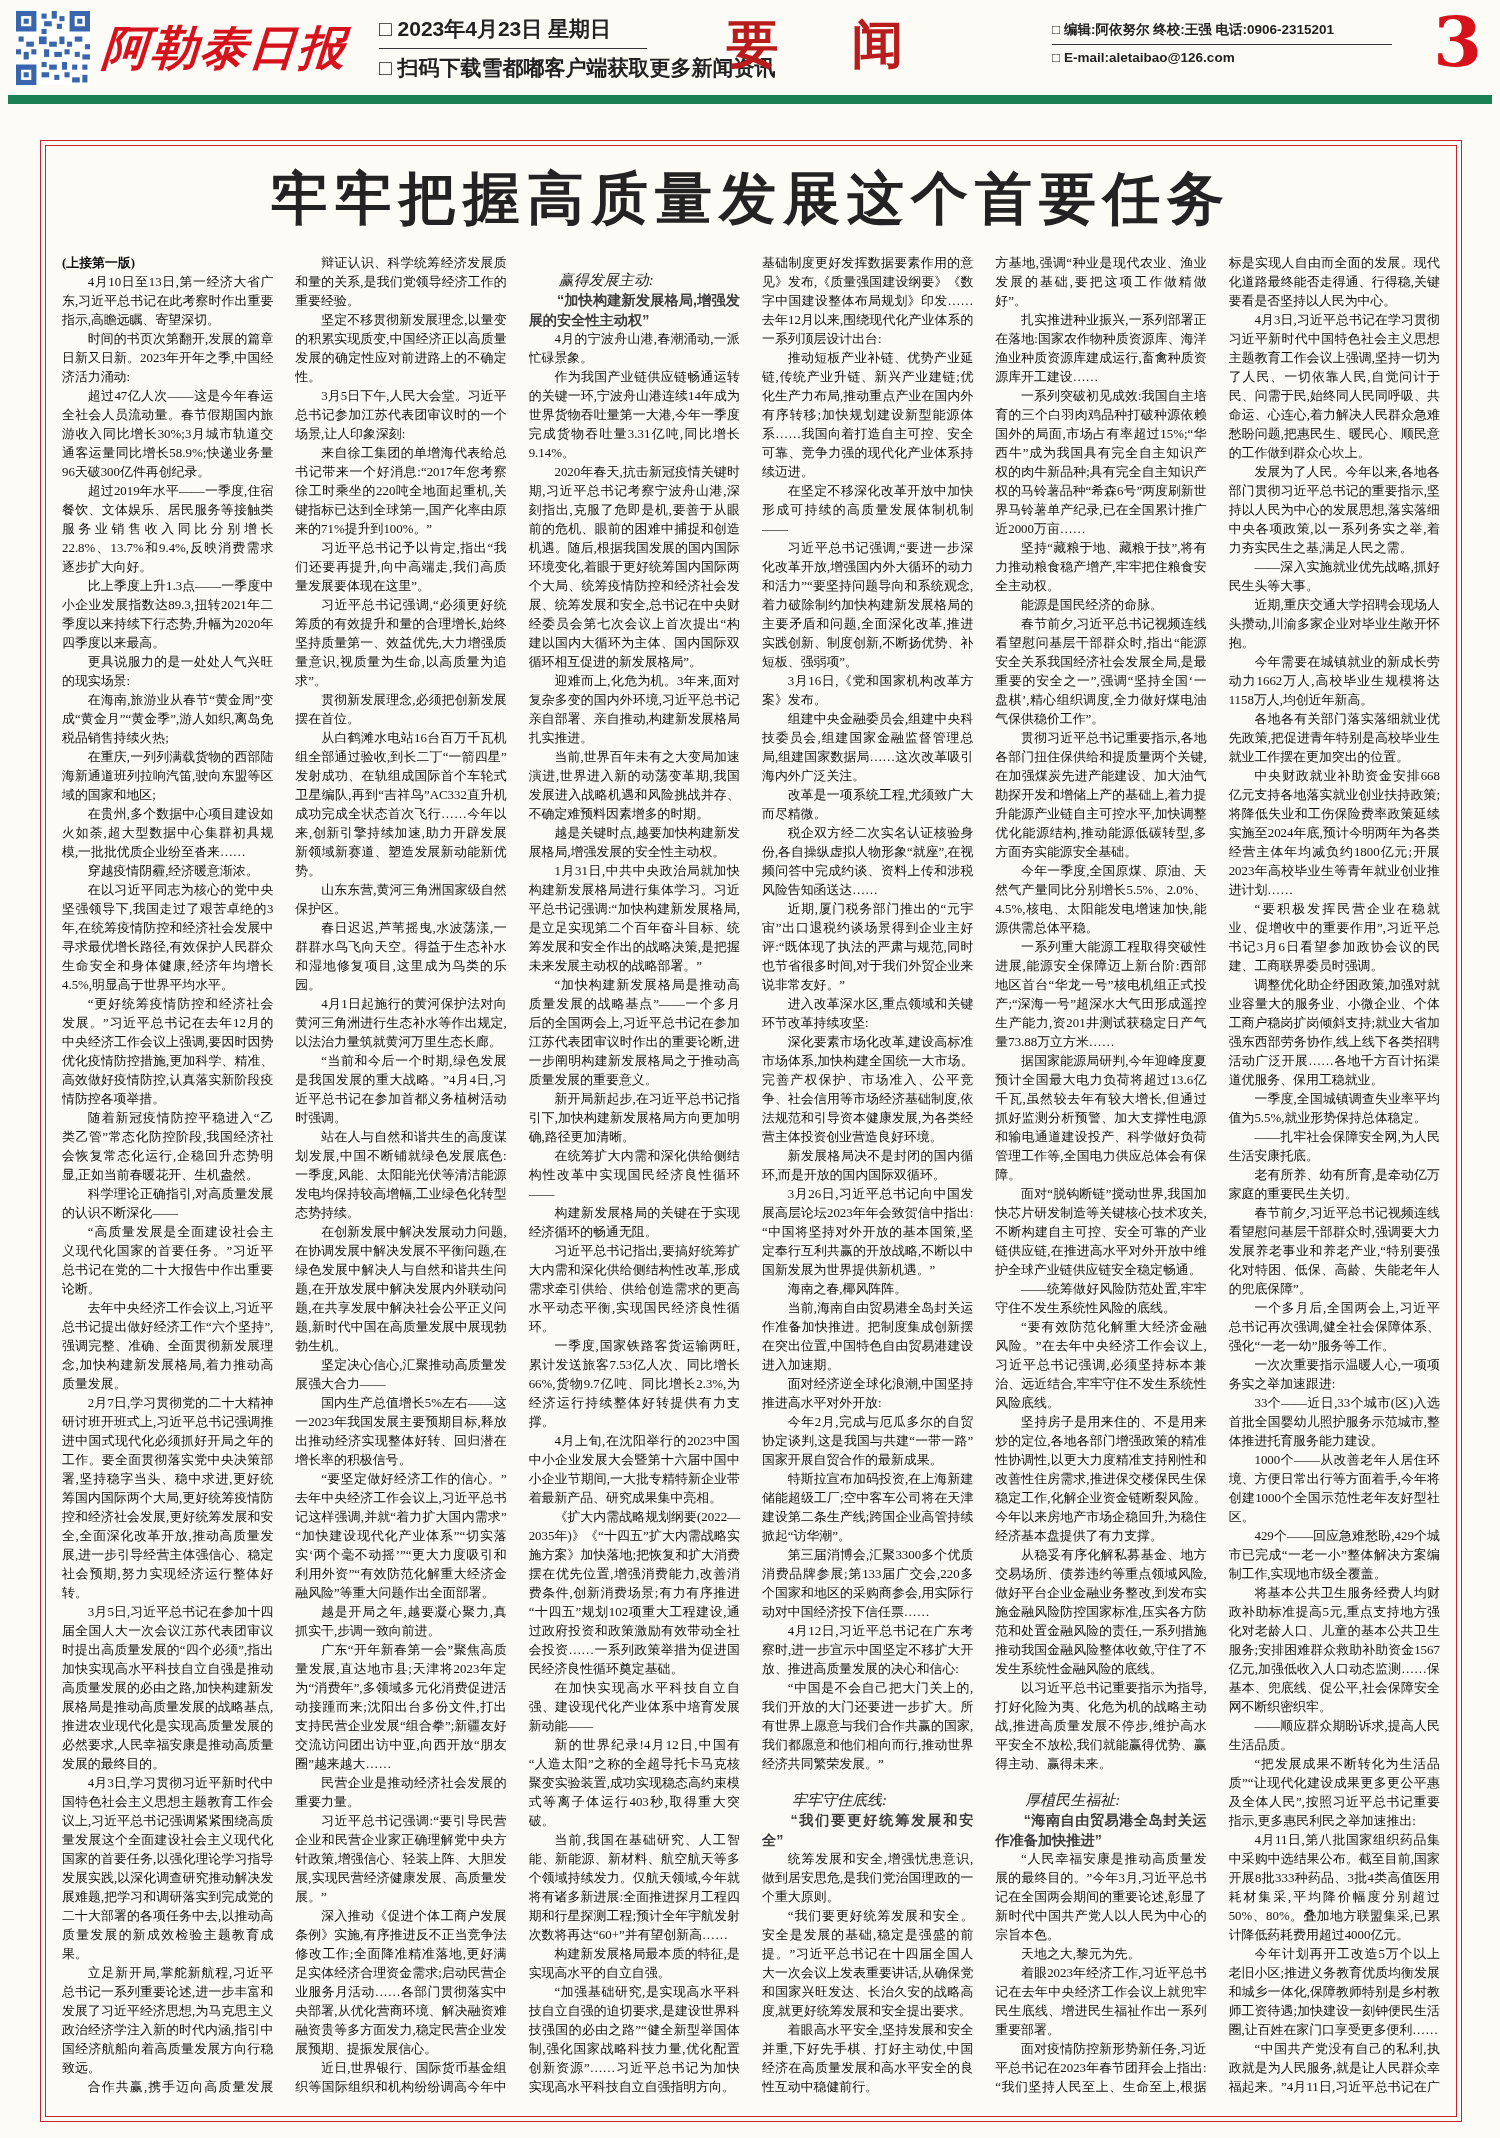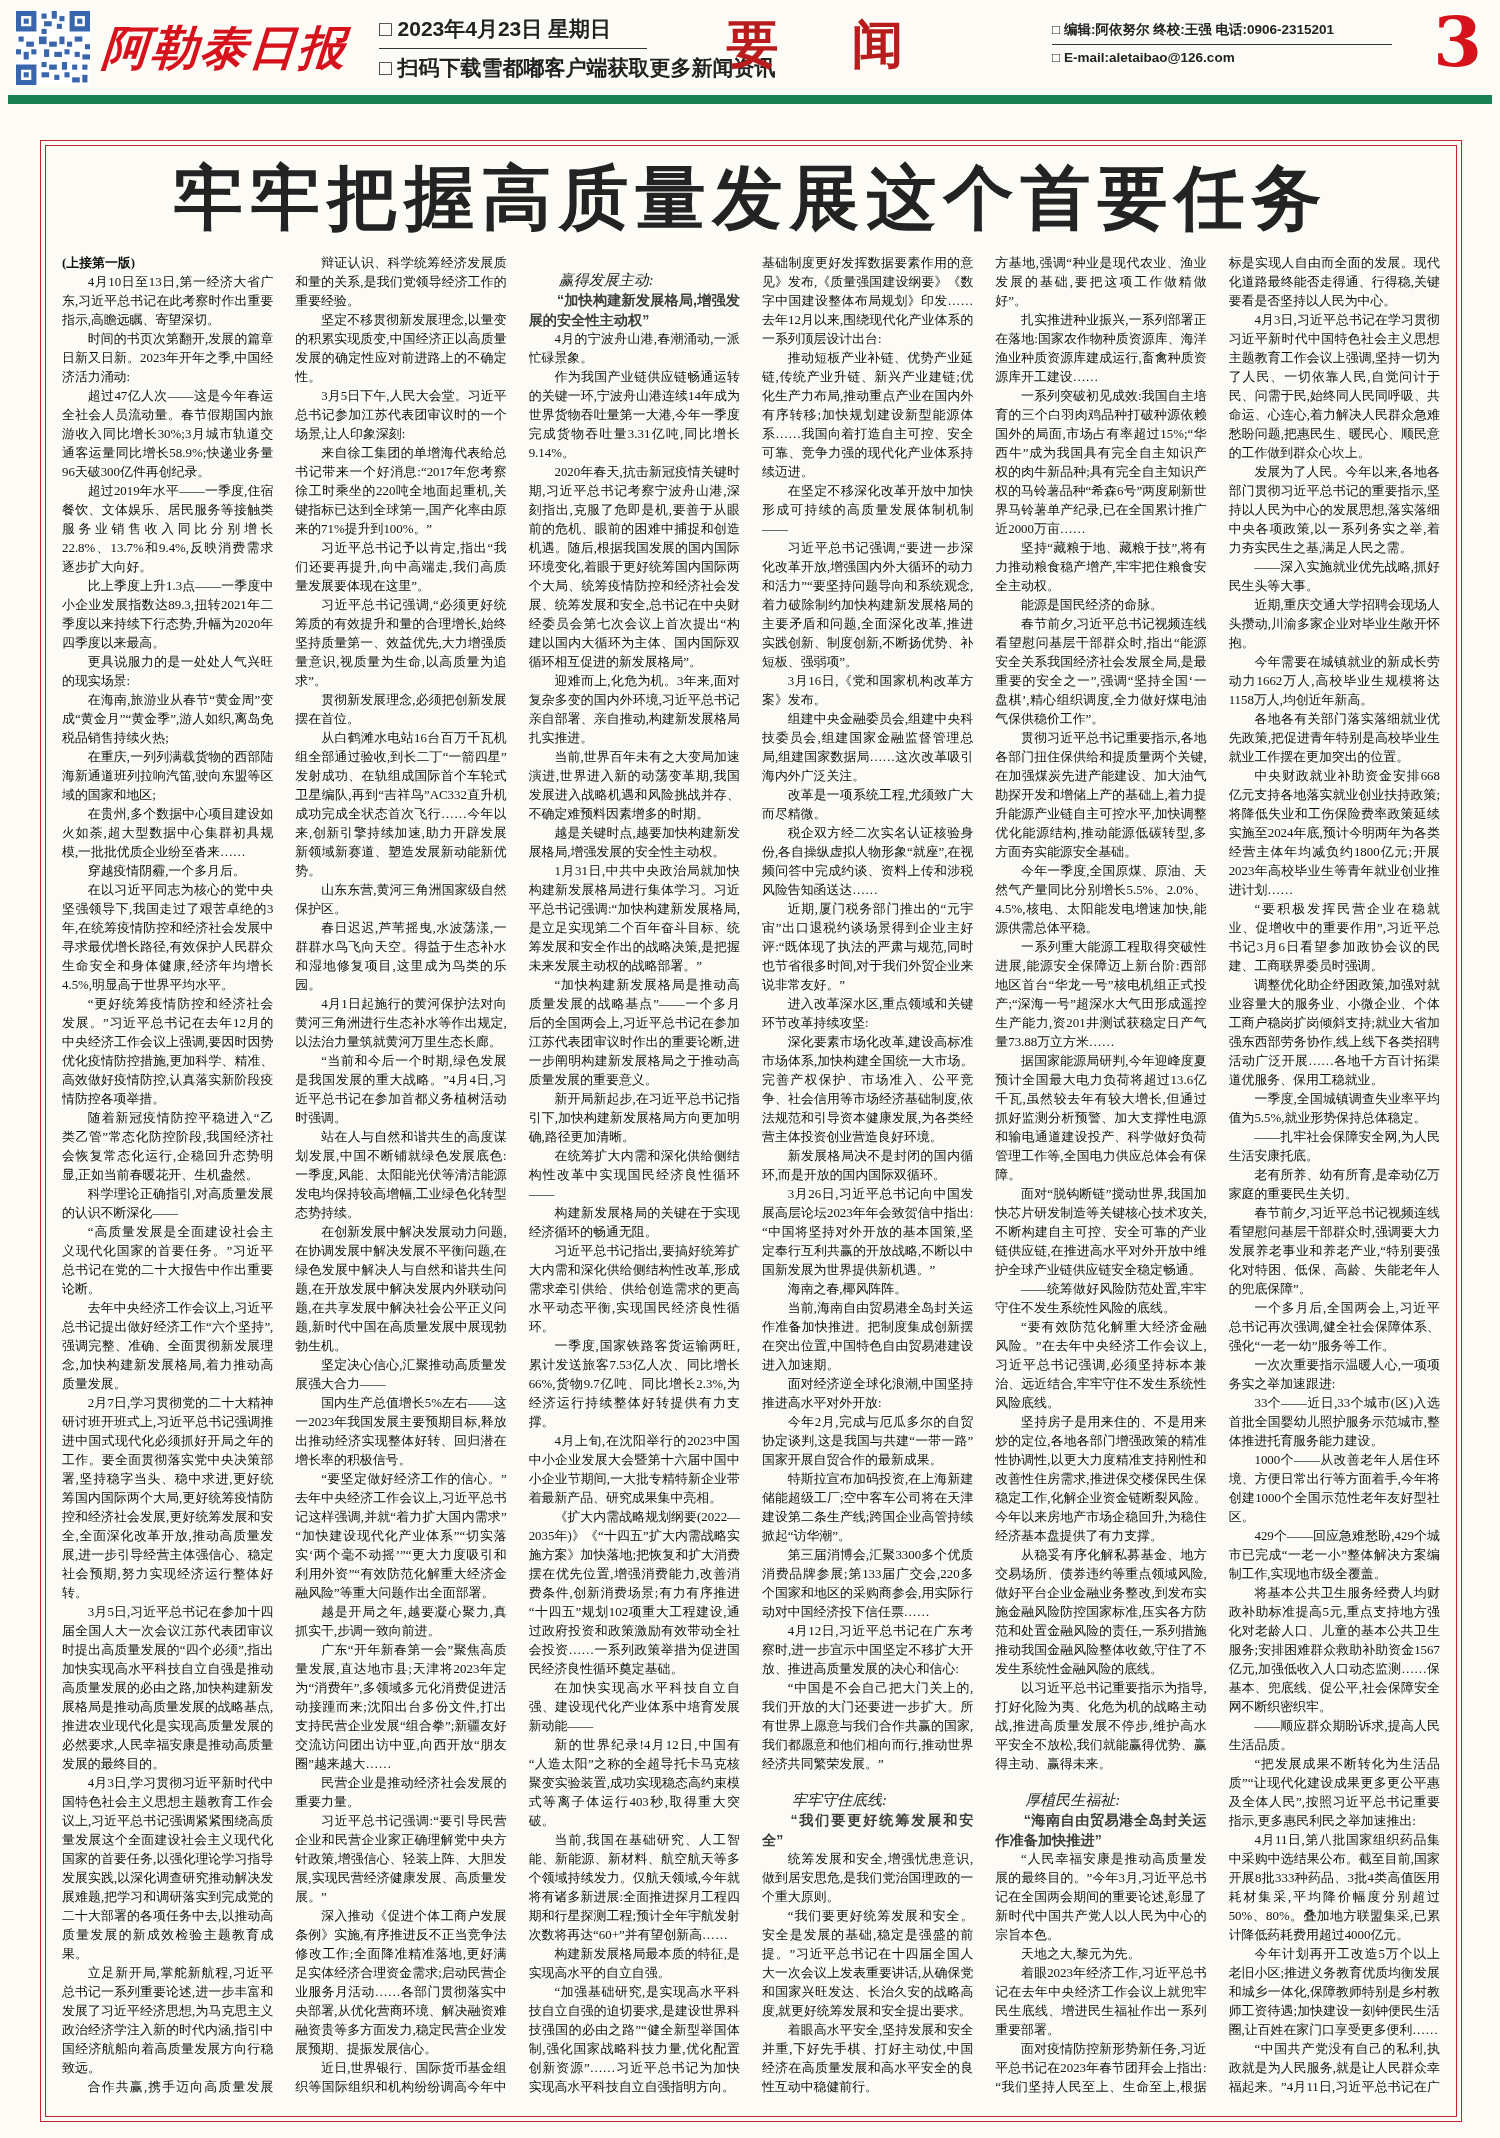--- a/index.html
+++ b/index.html
@@ -49,21 +49,21 @@
   }
   .frame-inner{
     position:absolute;inset:4px;
     border:1px solid #c22530;
     padding:14px 12px 10px 12px;
     overflow:hidden;
   }
   .headline{
     text-align:center;
     font-family:"Liberation Sans","DejaVu Sans",sans-serif;
-    font-weight:900;font-size:70px;line-height:64px;
+    font-weight:900;font-size:57px;line-height:64px;
     letter-spacing:7px;color:#232323;
     margin:6px 0 24px 0;
   }
   .cols{
     display:flex;gap:22px;height:1842px;overflow:hidden;padding:0 4px;
   }
   .col{flex:1 1 0;overflow:hidden;}
   .para{
     margin:0;text-indent:2em;text-align:justify;text-justify:inter-ideograph;
     font-size:12.9px;line-height:19px;color:#111;
@@ -154,21 +154,21 @@
           <p class="para lead">(上接第一版)</p>
           <p class="para p">4月10日至13日,第一经济大省广东,习近平总书记在此考察时作出重要指示,高瞻远瞩、寄望深切。</p>
           <p class="para p">时间的书页次第翻开,发展的篇章日新又日新。2023年开年之季,中国经济活力涌动:</p>
           <p class="para p">超过47亿人次——这是今年春运全社会人员流动量。春节假期国内旅游收入同比增长30%;3月城市轨道交通客运量同比增长58.9%;快递业务量96天破300亿件再创纪录。</p>
           <p class="para p">超过2019年水平——一季度,住宿餐饮、文体娱乐、居民服务等接触类服务业销售收入同比分别增长22.8%、13.7%和9.4%,反映消费需求逐步扩大向好。</p>
           <p class="para p">比上季度上升1.3点——一季度中小企业发展指数达89.3,扭转2021年二季度以来持续下行态势,升幅为2020年四季度以来最高。</p>
           <p class="para p">更具说服力的是一处处人气兴旺的现实场景:</p>
           <p class="para p">在海南,旅游业从春节“黄金周”变成“黄金月”“黄金季”,游人如织,离岛免税品销售持续火热;</p>
           <p class="para p">在重庆,一列列满载货物的西部陆海新通道班列拉响汽笛,驶向东盟等区域的国家和地区;</p>
           <p class="para p">在贵州,多个数据中心项目建设如火如荼,超大型数据中心集群初具规模,一批批优质企业纷至沓来……</p>
-          <p class="para p">穿越疫情阴霾,一个多月后。</p>
+          <p class="para p">穿越疫情阴霾,经济暖意渐浓。</p>
           <p class="para p">在以习近平同志为核心的党中央坚强领导下,我国走过了艰苦卓绝的3年,在统筹疫情防控和经济社会发展中寻求最优增长路径,有效保护人民群众生命安全和身体健康,经济年均增长4.5%,明显高于世界平均水平。</p>
           <p class="para p">“更好统筹疫情防控和经济社会发展。”习近平总书记在去年12月的中央经济工作会议上强调,要因时因势优化疫情防控措施,更加科学、精准、高效做好疫情防控,认真落实新阶段疫情防控各项举措。</p>
           <p class="para p">随着新冠疫情防控平稳进入“乙类乙管”常态化防控阶段,我国经济社会恢复常态化运行,企稳回升态势明显,正如当前春暖花开、生机盎然。</p>
           <p class="para p">科学理论正确指引,对高质量发展的认识不断深化——</p>
           <p class="para p">“高质量发展是全面建设社会主义现代化国家的首要任务。”习近平总书记在党的二十大报告中作出重要论断。</p>
           <p class="para p">去年中央经济工作会议上,习近平总书记提出做好经济工作“六个坚持”,强调完整、准确、全面贯彻新发展理念,加快构建新发展格局,着力推动高质量发展。</p>
           <p class="para p">2月7日,学习贯彻党的二十大精神研讨班开班式上,习近平总书记强调推进中国式现代化必须抓好开局之年的工作。要全面贯彻落实党中央决策部署,坚持稳字当头、稳中求进,更好统筹国内国际两个大局,更好统筹疫情防控和经济社会发展,更好统筹发展和安全,全面深化改革开放,推动高质量发展,进一步引导经营主体强信心、稳定社会预期,努力实现经济运行整体好转。</p>
           <p class="para p">3月5日,习近平总书记在参加十四届全国人大一次会议江苏代表团审议时提出高质量发展的“四个必须”,指出加快实现高水平科技自立自强是推动高质量发展的必由之路,加快构建新发展格局是推动高质量发展的战略基点,推进农业现代化是实现高质量发展的必然要求,人民幸福安康是推动高质量发展的最终目的。</p>
           <p class="para p">4月3日,学习贯彻习近平新时代中国特色社会主义思想主题教育工作会议上,习近平总书记强调紧紧围绕高质量发展这个全面建设社会主义现代化国家的首要任务,以强化理论学习指导发展实践,以深化调查研究推动解决发展难题,把学习和调研落实到完成党的二十大部署的各项任务中去,以推动高质量发展的新成效检验主题教育成果。</p>
           <p class="para p">立足新开局,掌舵新航程,习近平总书记一系列重要论述,进一步丰富和发展了习近平经济思想,为马克思主义政治经济学注入新的时代内涵,指引中国经济航船向着高质量发展方向行稳致远。</p>

